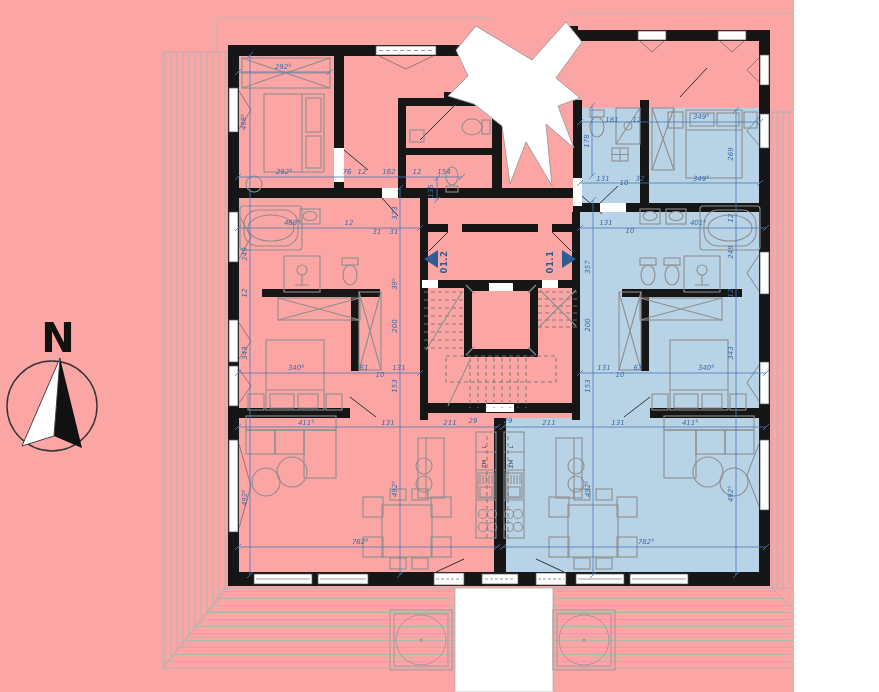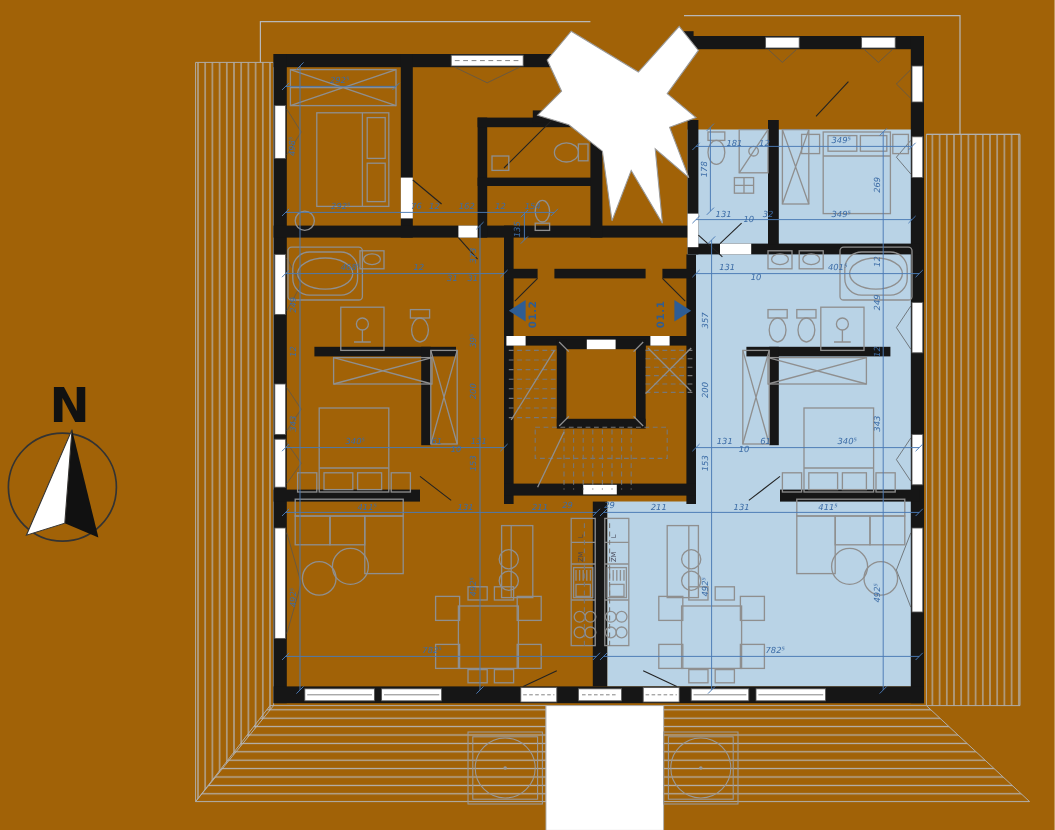--- a/index.html
+++ b/index.html
@@ -1,16 +1,16 @@
 <!DOCTYPE html>
 <html style="--hl: #b9d3e6; --wall: #161616; --fur: #8f8f8f; --dimline: #4a7ab5; --dimtext: #3c6ca6; --marker: #2e5d94;"><head>
 <meta charset="utf-8">
 <style>
   html,body{margin:0;padding:0;background:#ffffff;}
-  .stage{position:relative;width:879px;height:692px;background:#a16207;overflow:hidden;
+  .stage{position:relative;width:794px;height:692px;background:#fca5a5;overflow:hidden;
          font-family:"DejaVu Sans",sans-serif;}
   .wall{fill:var(--wall);stroke:none;}
   .fur{stroke:var(--fur);fill:none;stroke-width:1.1;}
   .thin{stroke:#b8b8b8;fill:none;stroke-width:1;}
   .hatchline{stroke:#b5b5b5;}
   .dash{stroke:#777;stroke-dasharray:4 3;fill:none;stroke-width:.9;}
   .leaf{stroke:#222;fill:none;stroke-width:.9;}
   .win{fill:#fff;stroke:#555;stroke-width:.7;}
   .winq{fill:#fff;stroke:none;}
   .glyph{stroke:#555;fill:none;stroke-width:.6;}

